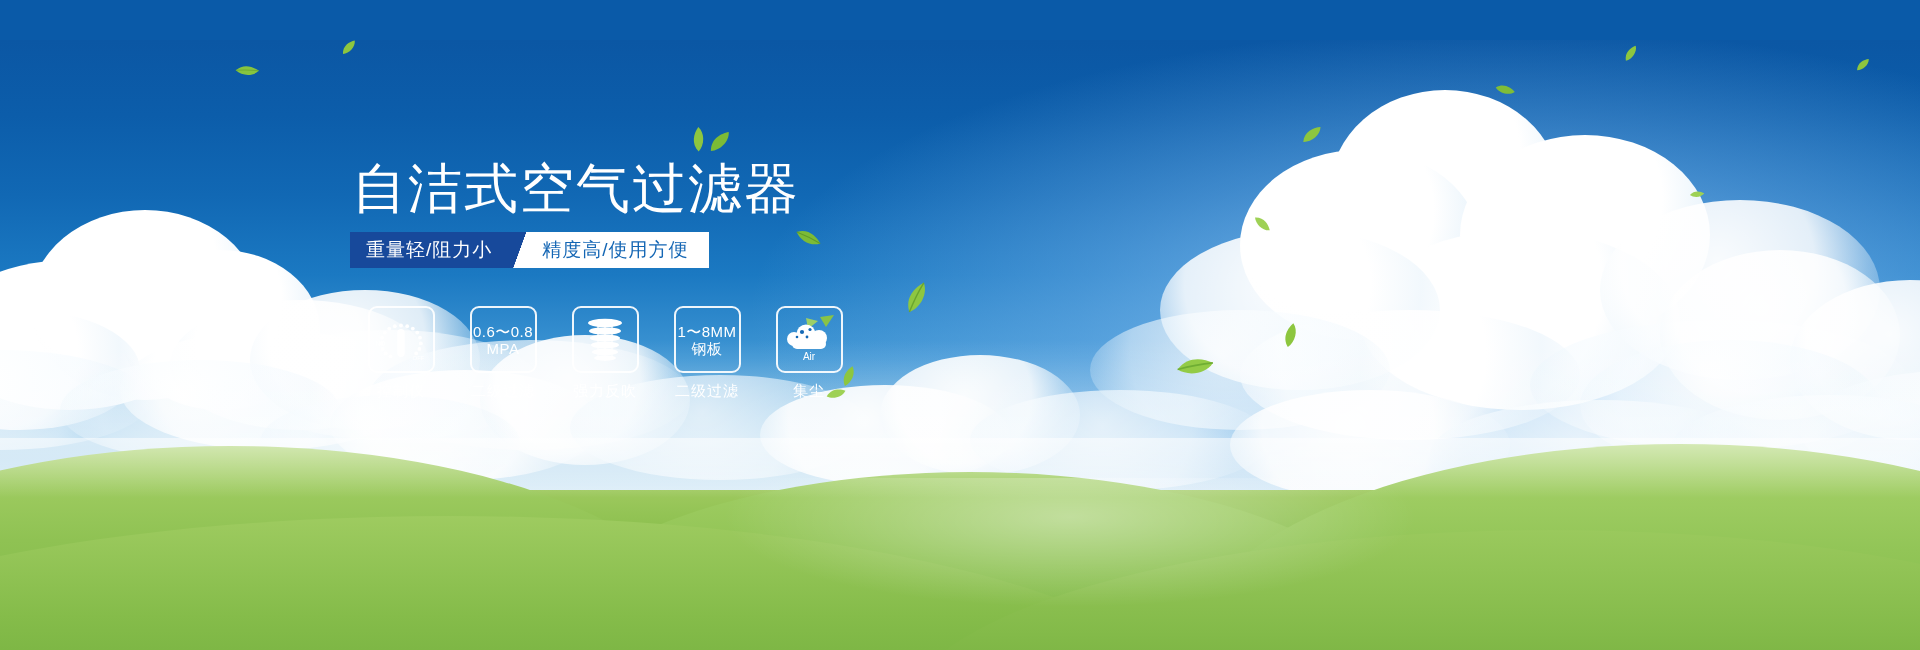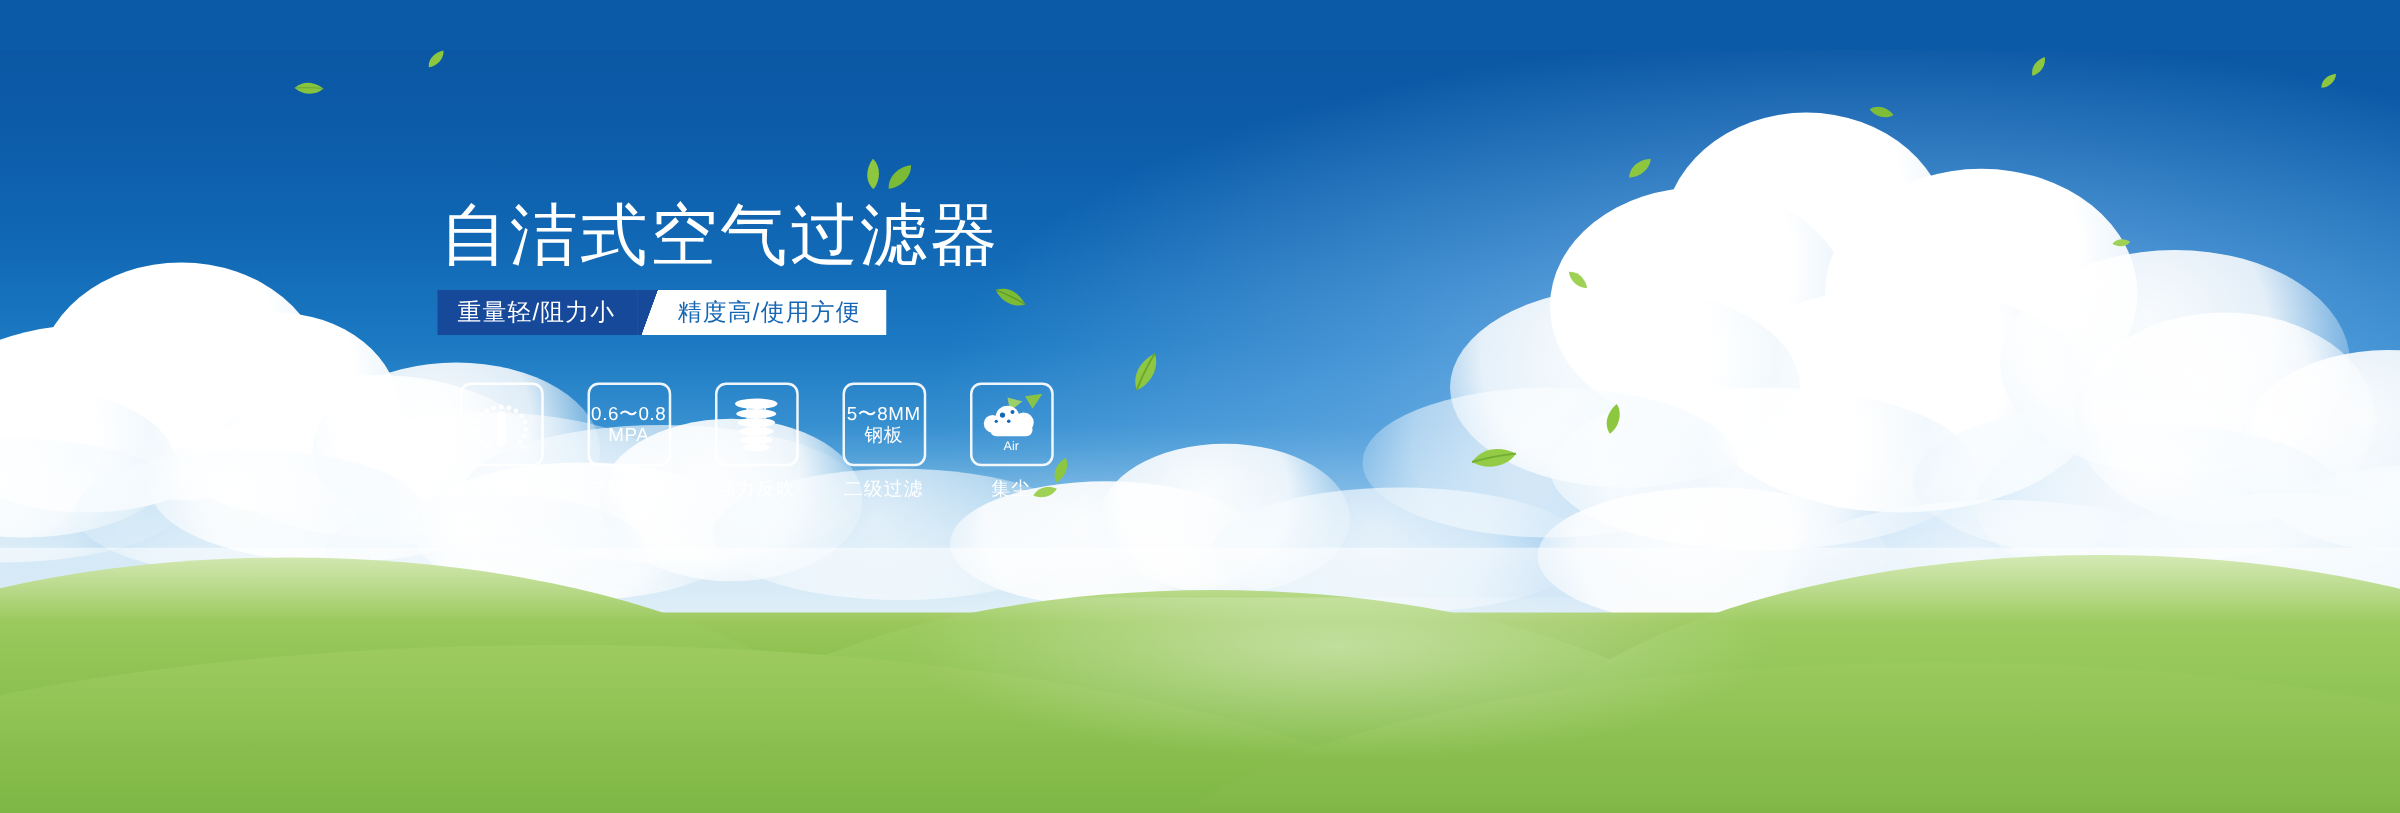--- a/index.html
+++ b/index.html
@@ -349,21 +349,21 @@
               </g>
             </svg>
           </span>
         </div>
         <div class="feat-label">强力反吹</div>
       </div>
 
       <div class="feat">
         <div class="feat-box">
           <div class="feat-text">
-            <div>5〜8MM</div>
+            <div>1〜8MM</div>
             <div>钢板</div>
           </div>
         </div>
         <div class="feat-label">二级过滤</div>
       </div>
 
       <div class="feat">
         <div class="feat-box">
           <span>
             <svg width="54" height="50" viewBox="0 0 54 50">

